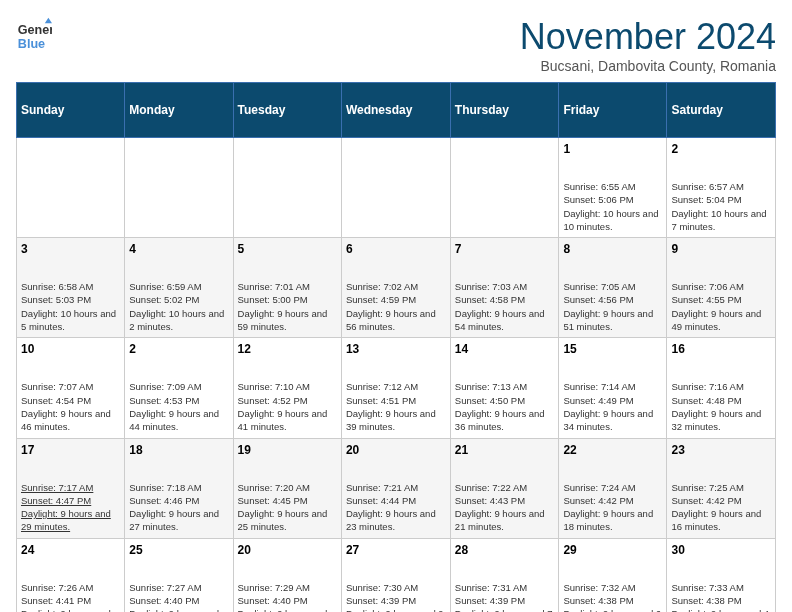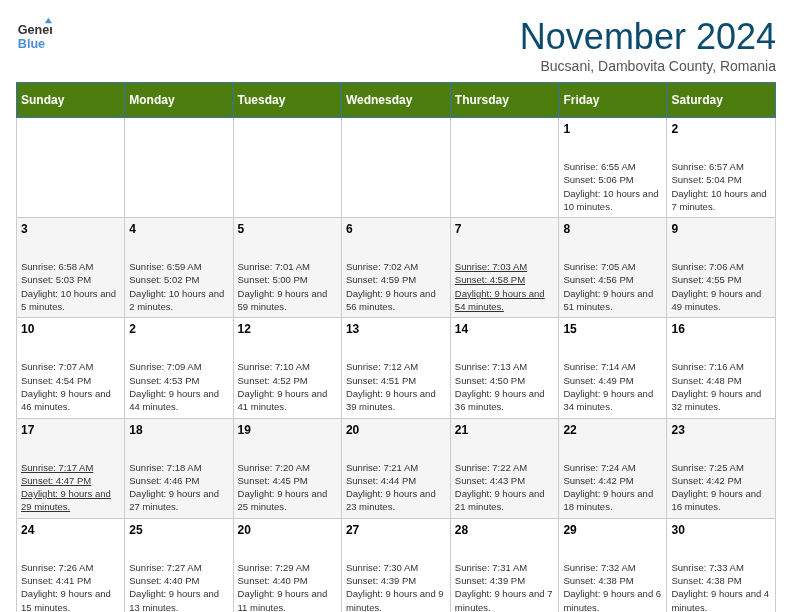--- a/index.html
+++ b/index.html
@@ -34,23 +34,23 @@
     .subtitle {
       font-size: 14px;
       color: #555;
     }
     .calendar {
       width: 100%;
       border-collapse: collapse;
       font-size: 10px;
     }
     .calendar thead th {
-      background: #4d7c0f;
+      background: #0c4a6e;
       color: #fff;
-      padding: 10px 4px;
+      padding: 20px 4px;
       text-align: left;
       font-size: 12px;
       border: 1px solid #3a6faf;
     }
     .calendar tbody td {
       border: 1px solid #ccc;
       vertical-align: top;
       padding: 4px;
       width: 110px;
       min-height: 70px;
@@ -144,21 +144,21 @@
 Daylight: 9 hours and 59 minutes.</div>
         </td>
         <td>
           <span class="day-number">6</span>
           <div class="day-info" style="white-space: pre-line;">Sunrise: 7:02 AM
 Sunset: 4:59 PM
 Daylight: 9 hours and 56 minutes.</div>
         </td>
         <td>
           <span class="day-number">7</span>
-          <div class="day-info" style="white-space: pre-line; text-decoration: underline;">Sunrise: 7:03 AM
+          <div class="day-info" style="white-space: pre-line;">Sunrise: 7:03 AM
 Sunset: 4:58 PM
 Daylight: 9 hours and 54 minutes.</div>
         </td>
         <td>
           <span class="day-number">8</span>
           <div class="day-info" style="white-space: pre-line;">Sunrise: 7:05 AM
 Sunset: 4:56 PM
 Daylight: 9 hours and 51 minutes.</div>
         </td>
         <td>

